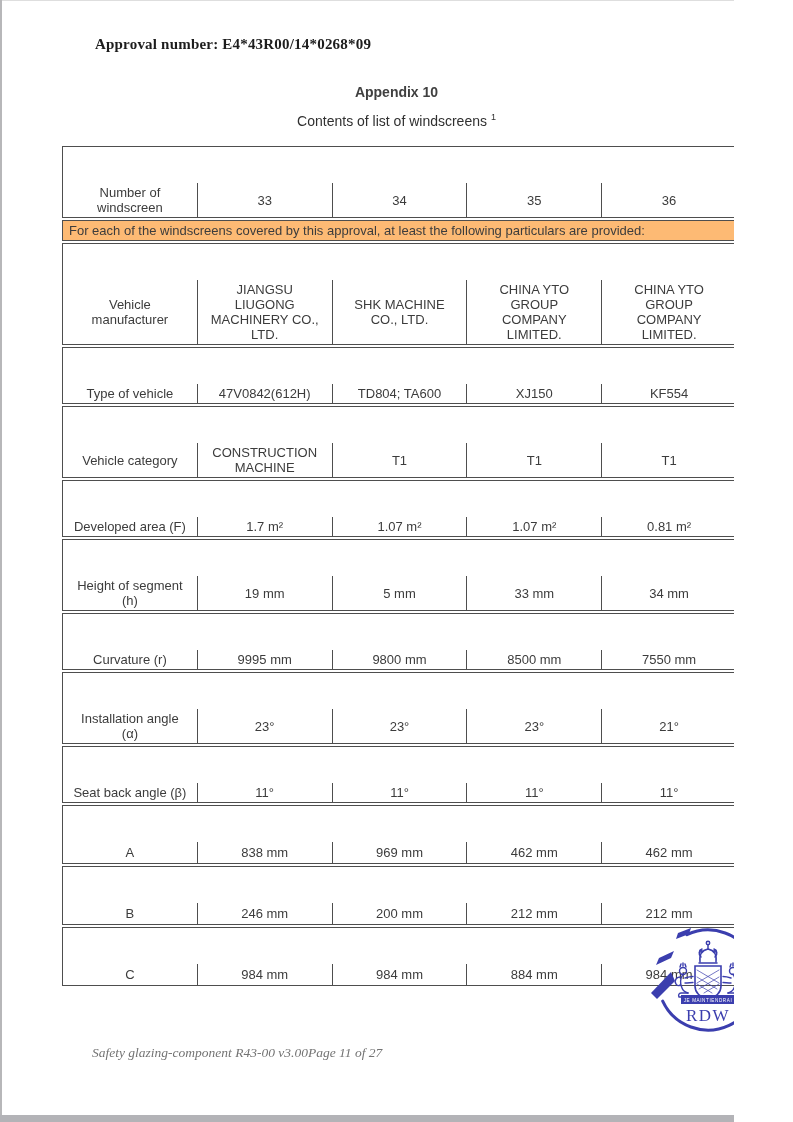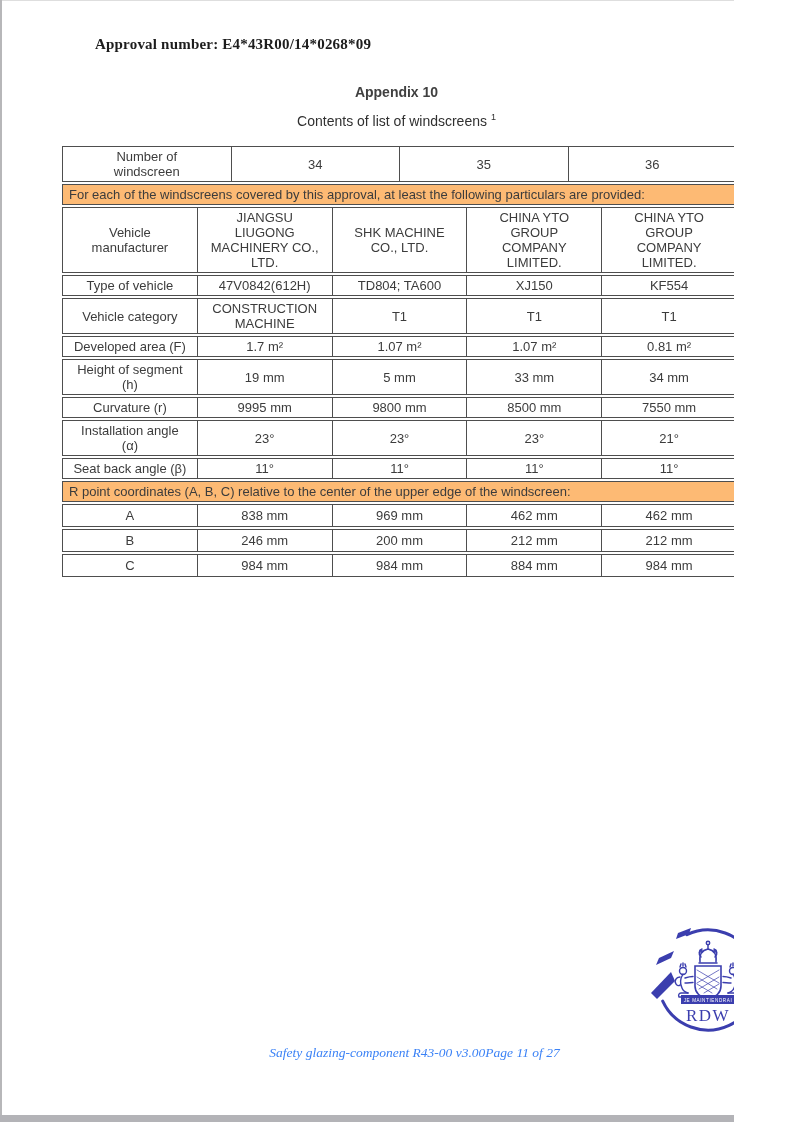--- a/index.html
+++ b/index.html
@@ -29,35 +29,35 @@
 
   
   .doc-table{
     position:absolute;left:62px;top:146px;width:675px;
     display:flex;flex-direction:column;gap:2px;
     font-size:13px;color:#3c3c3c;
   }
   .t-row{display:flex;border:1px solid #4e4e4e;background:#fff;box-sizing:border-box;}
   .t-cell{
     flex:1 1 0;box-sizing:border-box;display:flex;align-items:center;justify-content:center;
-    text-align:center;white-space:pre-line;padding:2px 4px;line-height:15px;min-height:19px;
+    text-align:center;white-space:pre-line;padding:2px 4px;line-height:15px;min-height:19px;margin-top:36px;
   }
   .t-cell + .t-cell{border-left:1px solid #4e4e4e;}
   .t-full{
     border:1px solid #4e4e4e;box-sizing:border-box;display:flex;align-items:center;
     padding:2px 6px;line-height:15px;min-height:19px;text-align:left;background:#fdba74;
   }
   .coord .t-cell{min-height:21px;}
   .rpoint{min-height:21px;}
 
   
   .footer{
     position:absolute;left:92px;top:1045px;width:645px;
-    display:flex;justify-content:center;
-    font-family:"Liberation Serif",serif;font-style:italic;font-size:13.5px;color:#3b82f6;
+    display:flex;justify-content:flex-start;
+    font-family:"Liberation Serif",serif;font-style:italic;font-size:13.5px;color:#737373;
   }
 
   
   .logo{position:absolute;left:645px;top:920px;width:130px;height:120px;}
   .logo svg{display:block;}
 </style>
 </head>
 <body>
 
 <div id="page">
@@ -70,20 +70,21 @@
   <div class="subtitle">
     <span>Contents of list of windscreens</span>
     <sup>1</sup>
   </div>
 
   <div class="doc-table">
 
     <div class="t-row">
       <div class="t-cell">Number of
 windscreen</div>
+      <div class="t-cell">33</div>
       <div class="t-cell">34</div>
       <div class="t-cell">35</div>
       <div class="t-cell">36</div>
     </div>
 
     <div class="t-full">For each of the windscreens covered by this approval, at least the following particulars are provided:</div>
 
     <div class="t-row">
       <div class="t-cell">Vehicle
 manufacturer</div>
@@ -155,21 +156,20 @@
     </div>
 
     <div class="t-row">
       <div class="t-cell">Seat back angle (β)</div>
       <div class="t-cell">11°</div>
       <div class="t-cell">11°</div>
       <div class="t-cell">11°</div>
       <div class="t-cell">11°</div>
     </div>
 
-    <div class="t-full rpoint">R point coordinates (A, B, C) relative to the center of the upper edge of the windscreen:</div>
 
     <div class="t-row coord">
       <div class="t-cell">A</div>
       <div class="t-cell">838 mm</div>
       <div class="t-cell">969 mm</div>
       <div class="t-cell">462 mm</div>
       <div class="t-cell">462 mm</div>
     </div>
 
     <div class="t-row coord">

